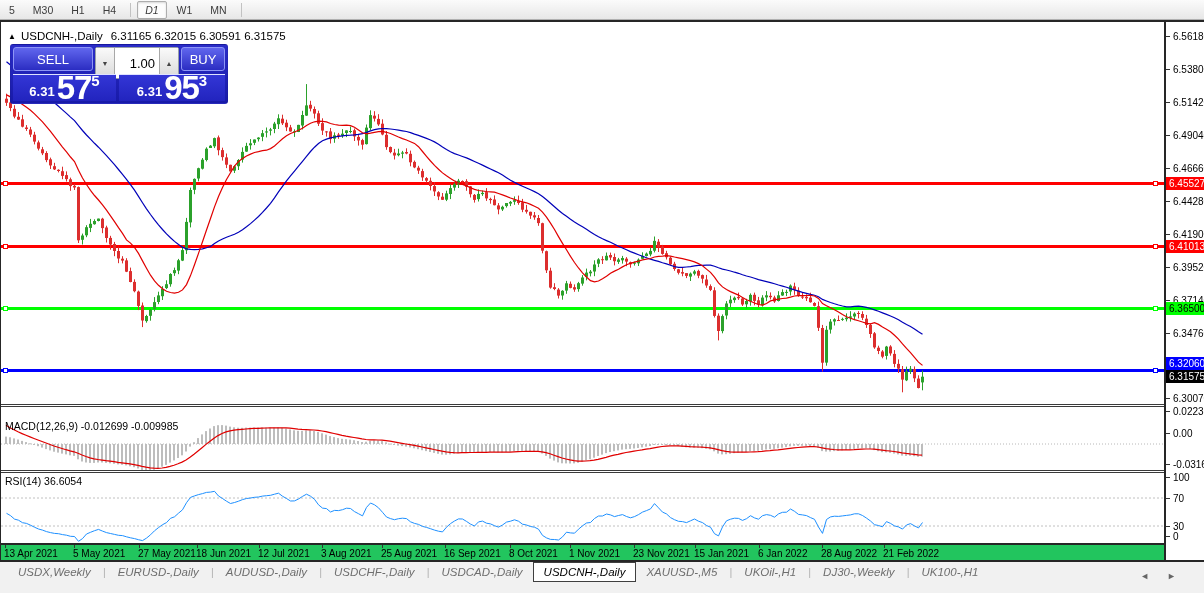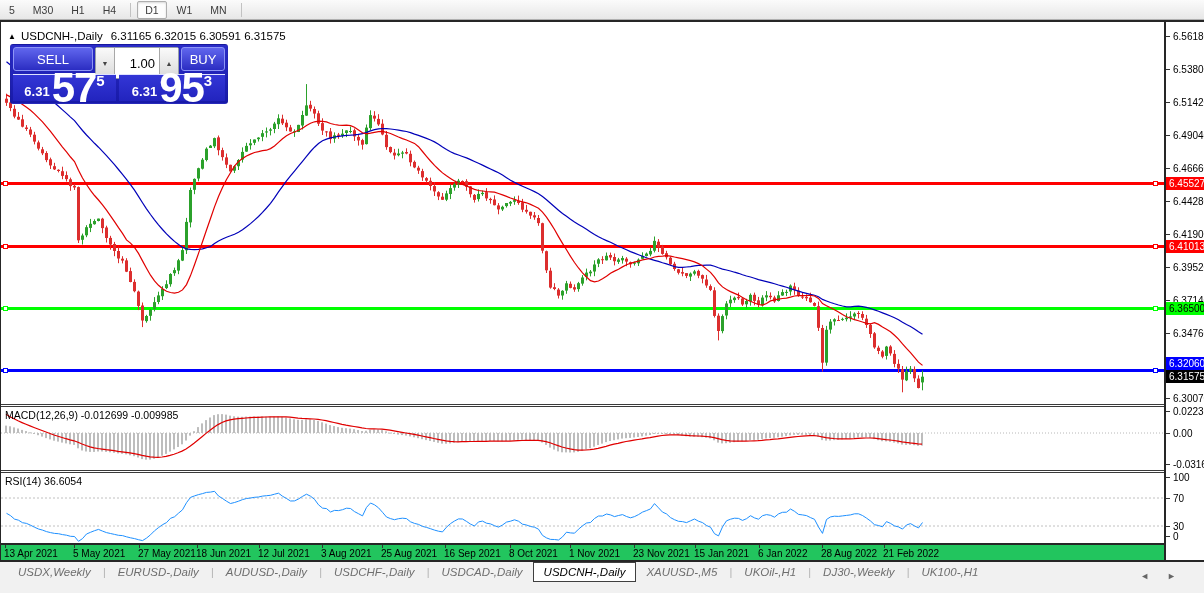--- a/index.html
+++ b/index.html
@@ -3,21 +3,21 @@
 <meta charset="utf-8">
 <style>
   html,body{margin:0;padding:0;background:#d4d0c8;}
   #app{position:relative;width:1204px;height:593px;overflow:hidden;background:#fff;
        font-family:"Liberation Sans",sans-serif;-webkit-font-smoothing:antialiased;}
   
   #toolbar{position:absolute;left:0;top:0;width:1204px;height:20px;box-sizing:border-box;
     background:linear-gradient(#fbfbfb,#e7e7e7);border-bottom:1px solid #b0b0b0;
     display:flex;align-items:center;font-size:10.5px;color:#3c3c3c;}
   .tfbtn{padding:2px 7px;margin:0 1px;border:1px solid transparent;border-radius:2px;cursor:default;}
-  .tfbtn.active{background:#fdfdfd;border:1px solid #aeaeae;box-shadow:inset 0 1px 2px #d8d8d8;}
+  .tfbtn.active{background:#fdfdfd;border:1px solid #aeaeae;box-shadow:inset 0 1px 2px #d8d8d8;font-style:italic;}
   .tfsep{width:1px;height:14px;background:#c2c2c2;margin:0 5px;}
   
   #chartwin{position:absolute;left:0;top:20px;width:1204px;height:542px;box-sizing:border-box;
     background:#fff;border-top:2px solid #262626;border-bottom:2px solid #262626;border-left:1px solid #262626;}
   #titlebar{position:absolute;left:7px;top:8px;font-size:11.5px;color:#000;z-index:6;white-space:nowrap;}
   #titlebar .tri{font-size:8px;position:relative;top:-1px;margin-right:5px;}
   #titlebar .sym{margin-right:8px;}
   
   #trade{position:absolute;left:9px;top:22px;width:216px;height:58px;z-index:6;
     background:linear-gradient(#2a2cc8,#181aa8);border:1px solid #1111 ;border-radius:3px;}
@@ -32,32 +32,32 @@
     font-size:7px;color:#444;display:flex;align-items:center;justify-content:center;cursor:pointer;}
   .spbtn.up{border-right:0;border-left:1px solid #a8a8a8;}
   #vol{flex:1;width:40px;border:0;font-family:"Liberation Sans",sans-serif;font-size:13px;
     text-align:right;padding:0 4px 0 0;outline:none;}
   .pricebox{position:absolute;top:29px;height:27px;border-top:1px solid #dfe2ff;
     background:linear-gradient(#3336d6,#2224be);color:#fff;display:flex;align-items:flex-end;
     justify-content:center;padding-bottom:1px;box-sizing:border-box;}
   #sellprice{left:2px;width:103px;}
   #buyprice{left:108px;width:106px;}
   .pfx{font-size:13px;font-weight:bold;margin-right:2px;margin-bottom:1px;}
-  .big{font-size:42px;line-height:25px;font-weight:bold;letter-spacing:-1px;}
+  .big{font-size:33px;line-height:25px;font-weight:bold;letter-spacing:-1px;}
   .sup{font-size:15px;font-weight:bold;align-self:flex-start;margin-top:-3px;}
   
   svg{position:absolute;left:0;}
   #svg-main{top:0;z-index:2;}
   #hlines{position:absolute;left:0;top:0;z-index:1;}
   .hline{position:absolute;left:0;width:1163px;}
   .hhandle{position:absolute;width:5px;height:5px;background:#fff;box-sizing:border-box;}
   .psep{position:absolute;left:0;width:1204px;height:3px;background:#fff;box-sizing:border-box;
     border-top:1px solid #3a3a3a;border-bottom:1px solid #3a3a3a;z-index:5;}
   .indlabel{position:absolute;left:4px;top:2px;font-size:10.5px;color:#000;z-index:4;white-space:nowrap;}
-  #macdpane{position:absolute;left:0;top:385px;width:1190px;height:63px;}
+  #macdpane{position:absolute;left:0;top:396px;width:1190px;height:63px;}
   #rsipane{position:absolute;left:0;top:451px;width:1163px;height:70px;}
   #macdpane svg,#rsipane svg{top:0;}
   #sep1{top:382px;} #sep2{top:448px;}
   #sep3{position:absolute;left:0;top:521px;width:1204px;height:2px;background:#262626;z-index:5;}
   
   #dateaxis{position:absolute;left:0;top:523px;width:1163px;height:15px;background:#22c55e;z-index:4;}
   .datelabel{position:absolute;top:3px;font-size:10px;color:#000;white-space:nowrap;}
   .datetick{position:absolute;top:0;width:1px;height:3px;background:#333;}
   #rightaxis{position:absolute;left:1163px;top:0;width:40px;height:538px;background:#fff;
     border-left:2px solid #262626;box-sizing:border-box;z-index:5;}

